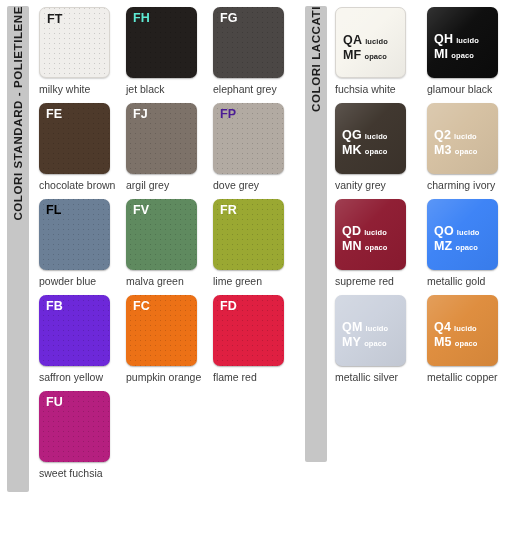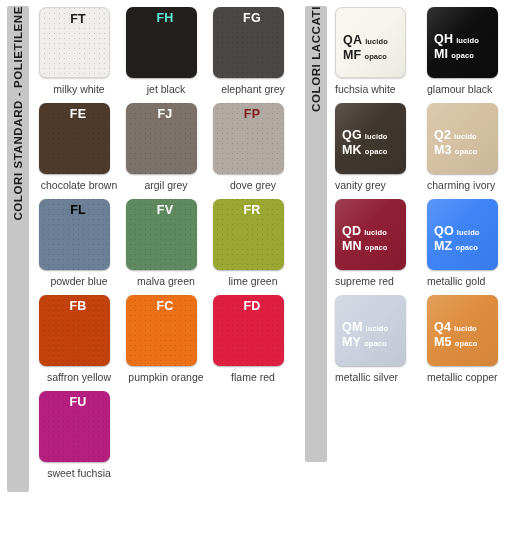--- a/index.html
+++ b/index.html
@@ -53,21 +53,21 @@
     flex-direction: column;
     padding-top: 7px;
   }
   .section-standard { width: 270px; padding-left: 10px; }
   .section-laccati  { width: 185px; padding-left: 8px; }
 
   .row {
     display: flex;
     flex-direction: row;
   }
-  .row-standard .cell { width: 87px; text-align: center; }
+  .row-standard .cell { width: 87px; }
   .row-laccati  .cell { width: 92px; }
 
   .cell {
     display: flex;
     flex-direction: column;
     align-items: flex-start;
     margin-bottom: 8px;
   }
 
   
@@ -191,21 +191,21 @@
         <div class="caption">chocolate brown</div>
       </div>
       <div class="cell">
         <div class="swatch textured" style="background:#7d7269">
           <div class="code-single" style="color:#ffffff">FJ</div>
         </div>
         <div class="caption">argil grey</div>
       </div>
       <div class="cell">
         <div class="swatch textured" style="background:#b2aaa2">
-          <div class="code-single" style="color:#7f1d1d">FP</div>
+          <div class="code-single" style="color:#4c1d95">FP</div>
         </div>
         <div class="caption">dove grey</div>
       </div>
     </div>
 
     <div class="row row-standard">
       <div class="cell">
         <div class="swatch textured" style="background:#6b7f96">
           <div class="code-single" style="color:#000000">FL</div>
         </div>
@@ -220,21 +220,21 @@
       <div class="cell">
         <div class="swatch textured" style="background:#9aa832">
           <div class="code-single" style="color:#ffffff">FR</div>
         </div>
         <div class="caption">lime green</div>
       </div>
     </div>
 
     <div class="row row-standard">
       <div class="cell">
-        <div class="swatch textured" style="background:#c2410c">
+        <div class="swatch textured" style="background:#6d28d9">
           <div class="code-single" style="color:#ffffff">FB</div>
         </div>
         <div class="caption">saffron yellow</div>
       </div>
       <div class="cell">
         <div class="swatch textured" style="background:#ec7116">
           <div class="code-single" style="color:#ffffff">FC</div>
         </div>
         <div class="caption">pumpkin orange</div>
       </div>

